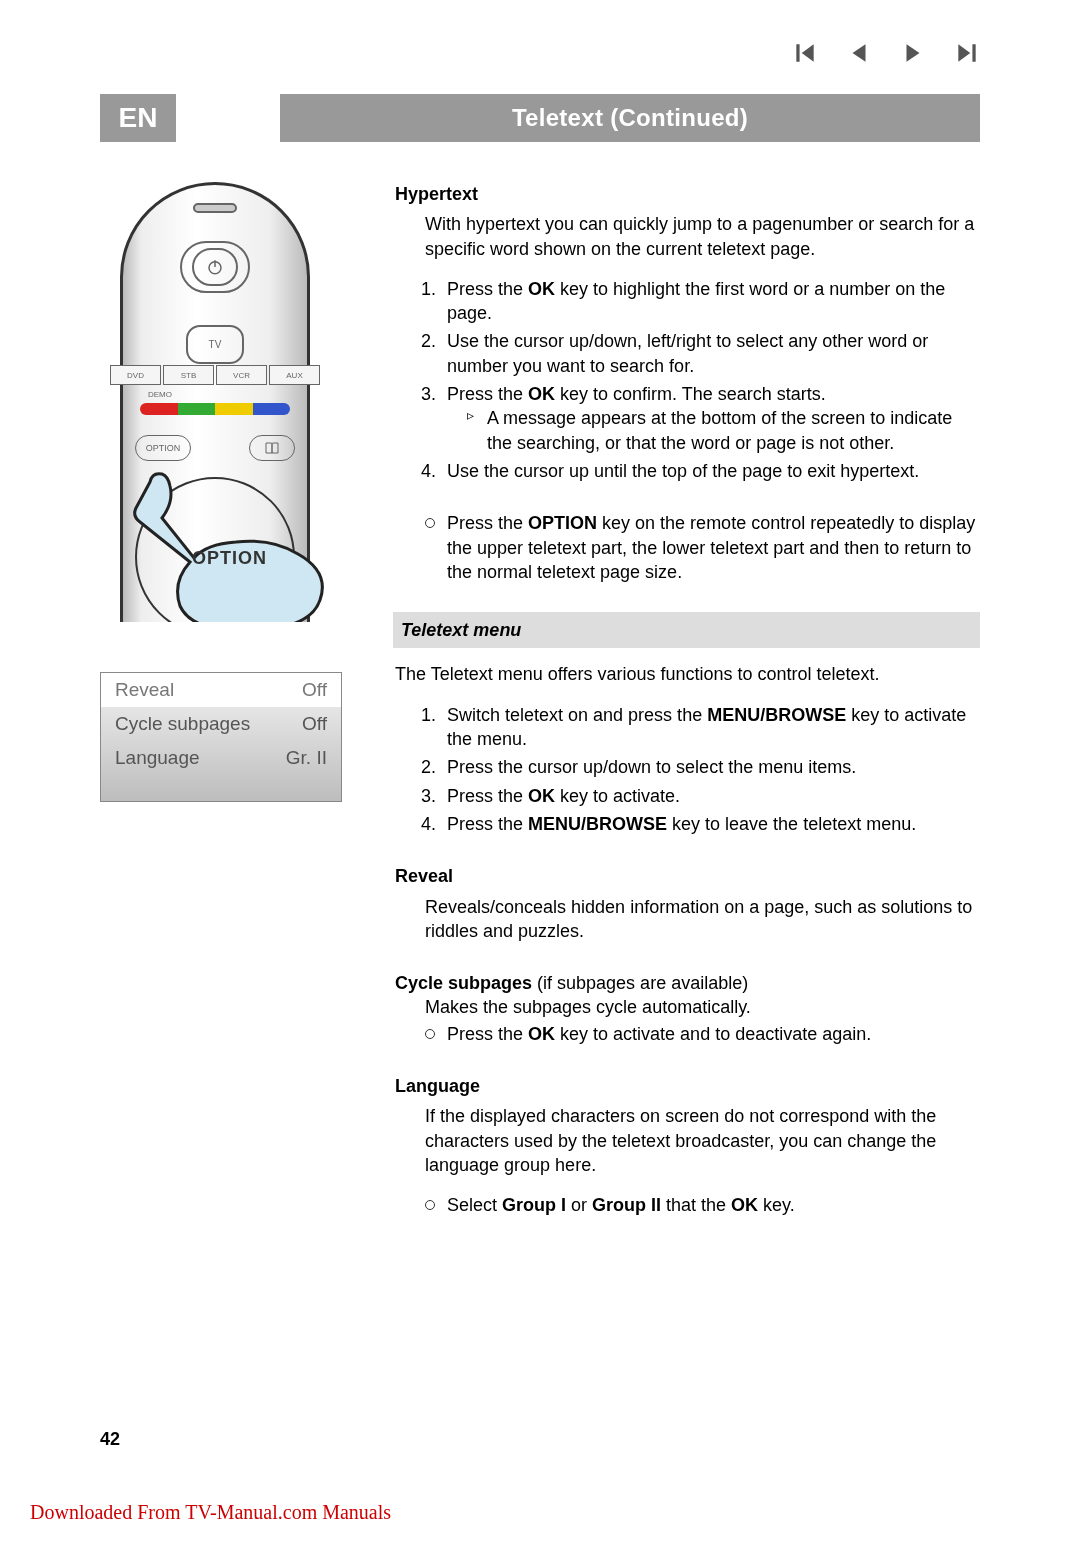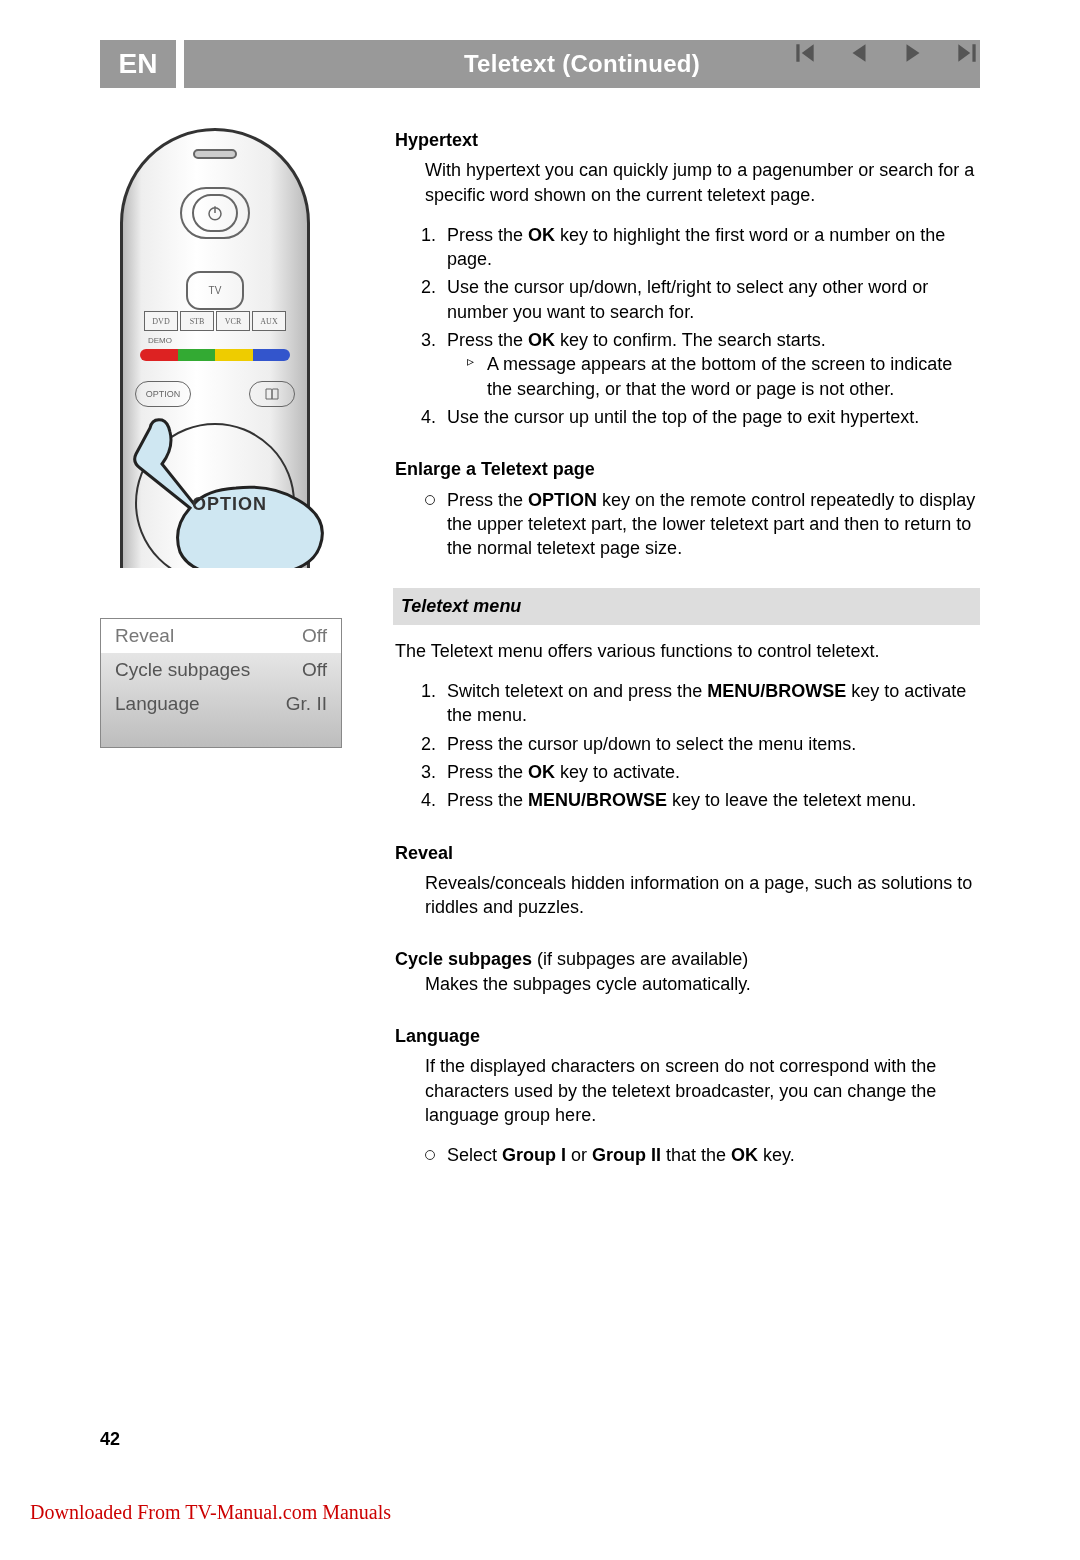--- a/index.html
+++ b/index.html
@@ -2,38 +2,38 @@
 <html><head>
 <meta charset="utf-8">
 <style>
   * { box-sizing: border-box; margin: 0; padding: 0; }
   body { width: 1080px; height: 1560px; background: #fff; font-family: "Gill Sans", "Gill Sans MT", "Trebuchet MS", sans-serif; font-size: 18px; color: #000; position: relative; }
   .page { padding: 40px 100px 0 100px; }
   
   .nav-icons { position: absolute; top: 40px; right: 100px; display: flex; gap: 28px; }
   .nav-icons svg { width: 26px; height: 26px; fill: #555; }
   
-  .titlebar { display: flex; align-items: center; margin-bottom: 40px; }
+  .titlebar { display: flex; align-items: center; margin-top: 54px; margin-bottom: 40px; gap: 48px; }
   .lang-badge { width: 76px; height: 48px; background: #999; color: #fff; font-weight: bold; font-size: 28px; display: flex; align-items: center; justify-content: center; }
   .lang-gap { width: 8px; }
   .title-strip { flex: 1; height: 48px; background: #999; color: #fff; font-weight: bold; font-size: 24px; display: flex; align-items: center; justify-content: center; letter-spacing: 0.3px; }
   
   .main { display: flex; gap: 40px; }
   .leftcol { width: 255px; flex-shrink: 0; }
   .rightcol { flex: 1; font-size: 18px; line-height: 1.35; }
   
   .remote-wrap { position: relative; width: 230px; height: 440px; overflow: hidden; }
   .remote-body { position: absolute; left: 20px; top: 0; width: 190px; height: 560px; border-radius: 95px 95px 0 0; border: 3px solid #333; background: linear-gradient(90deg, #bbb 0%, #eee 10%, #fff 40%, #eee 80%, #bbb 100%); }
   .top-hole { position: absolute; left: 50%; top: 18px; transform: translateX(-50%); width: 44px; height: 10px; border: 2px solid #666; border-radius: 6px; background: #ccc; }
   .pwr-outer { position: absolute; left: 50%; top: 56px; transform: translateX(-50%); width: 70px; height: 52px; border: 2px solid #666; border-radius: 34px; }
   .pwr-inner { width: 46px; height: 38px; border: 2px solid #666; border-radius: 24px; margin: 5px auto; display: flex; align-items: center; justify-content: center; }
   .pwr-inner svg { width: 18px; height: 18px; stroke: #666; fill: none; stroke-width: 2; }
   .tv-btn { position: absolute; left: 50%; top: 140px; transform: translateX(-50%); width: 58px; height: 39px; border: 2px solid #666; border-radius: 14px; display: flex; align-items: center; justify-content: center; font-size: 10px; color: #666; }
   .devrow { position: absolute; left: 50%; top: 180px; transform: translateX(-50%); display: flex; gap: 2px; }
-  .devbtn { width: 34px; height: 20px; border: 1px solid #666; font-size: 8px; color: #666; display: flex; align-items: center; justify-content: center; background: #f5f5f5; font-family: Liberation Serif, serif; }
+  .devbtn { width: 51px; height: 20px; border: 1px solid #666; font-size: 8px; color: #666; display: flex; align-items: center; justify-content: center; background: #f5f5f5; }
   .demo-lbl { position: absolute; left: 25px; top: 205px; font-size: 8px; color: #666; }
   .colorrow { position: absolute; left: 50%; top: 218px; transform: translateX(-50%); display: flex; width: 150px; height: 12px; border-radius: 6px; overflow: hidden; }
   .cr { flex: 1; }
   .cr.r { background: #d22; } .cr.g { background: #3a3; } .cr.y { background: #ec0; } .cr.b { background: #35c; }
   .oval-row { position: absolute; left: 50%; top: 250px; transform: translateX(-50%); width: 160px; display: flex; justify-content: space-between; align-items: center; }
   .option-oval { width: 56px; height: 26px; border: 1px solid #666; border-radius: 14px; font-size: 9px; color: #666; display: flex; align-items: center; justify-content: center; }
   .book-oval { width: 46px; height: 26px; border: 1px solid #666; border-radius: 14px; display: flex; align-items: center; justify-content: center; }
   .dial { position: absolute; left: 50%; top: 292px; transform: translateX(-50%); width: 160px; height: 160px; border: 2px solid #333; border-radius: 50%; }
   
   .callout { position: absolute; left: 32px; top: 290px; width: 210px; height: 160px; }
@@ -162,21 +162,20 @@
           <li>Use the cursor up/down, left/right to select any other word or number you want to search for.</li>
           <li>
             <span>Press the </span><b>OK</b><span> key to confirm. The search starts.</span>
             <div class="subnote">A message appears at the bottom of the screen to indicate the searching, or that the word or page is not other.</div>
           </li>
           <li>Use the cursor up until the top of the page to exit hypertext.</li>
         </ol>
       </div>
 
       <div class="section">
-        <div class="h">Enlarge a Teletext page</div>
         <ul class="circ-list">
           <li><span>Press the </span><b>OPTION</b><span> key on the remote control repeatedly to display the upper teletext part, the lower teletext part and then to return to the normal teletext page size.</span></li>
         </ul>
       </div>
 
       <div class="subhead-strip">Teletext menu</div>
       <div class="section">
         <div style="margin-bottom:16px">The Teletext menu offers various functions to control teletext.</div>
         <ol class="steps">
           <li><span>Switch teletext on and press the </span><b>MENU/BROWSE</b><span> key to activate the menu.</span></li>
@@ -187,20 +186,23 @@
       </div>
 
       <div class="section">
         <div class="h">Reveal</div>
         <div class="bodytext">Reveals/conceals hidden information on a page, such as solutions to riddles and puzzles.</div>
       </div>
 
       <div class="section">
         <div><b>Cycle subpages</b><span> (if subpages are available)</span></div>
         <div class="bodytext" style="margin-bottom:2px">Makes the subpages cycle automatically.</div>
+        <ul class="circ-list">
+          <li><span>Press the </span><b>OK</b><span> key to activate and to deactivate again.</span></li>
+        </ul>
       </div>
 
       <div class="section">
         <div class="h">Language</div>
         <div class="bodytext">If the displayed characters on screen do not correspond with the characters used by the teletext broadcaster, you can change the language group here.</div>
         <ul class="circ-list">
           <li><span>Select </span><b>Group I</b><span> or </span><b>Group II</b><span> that the </span><b>OK</b><span> key.</span></li>
         </ul>
       </div>
 

